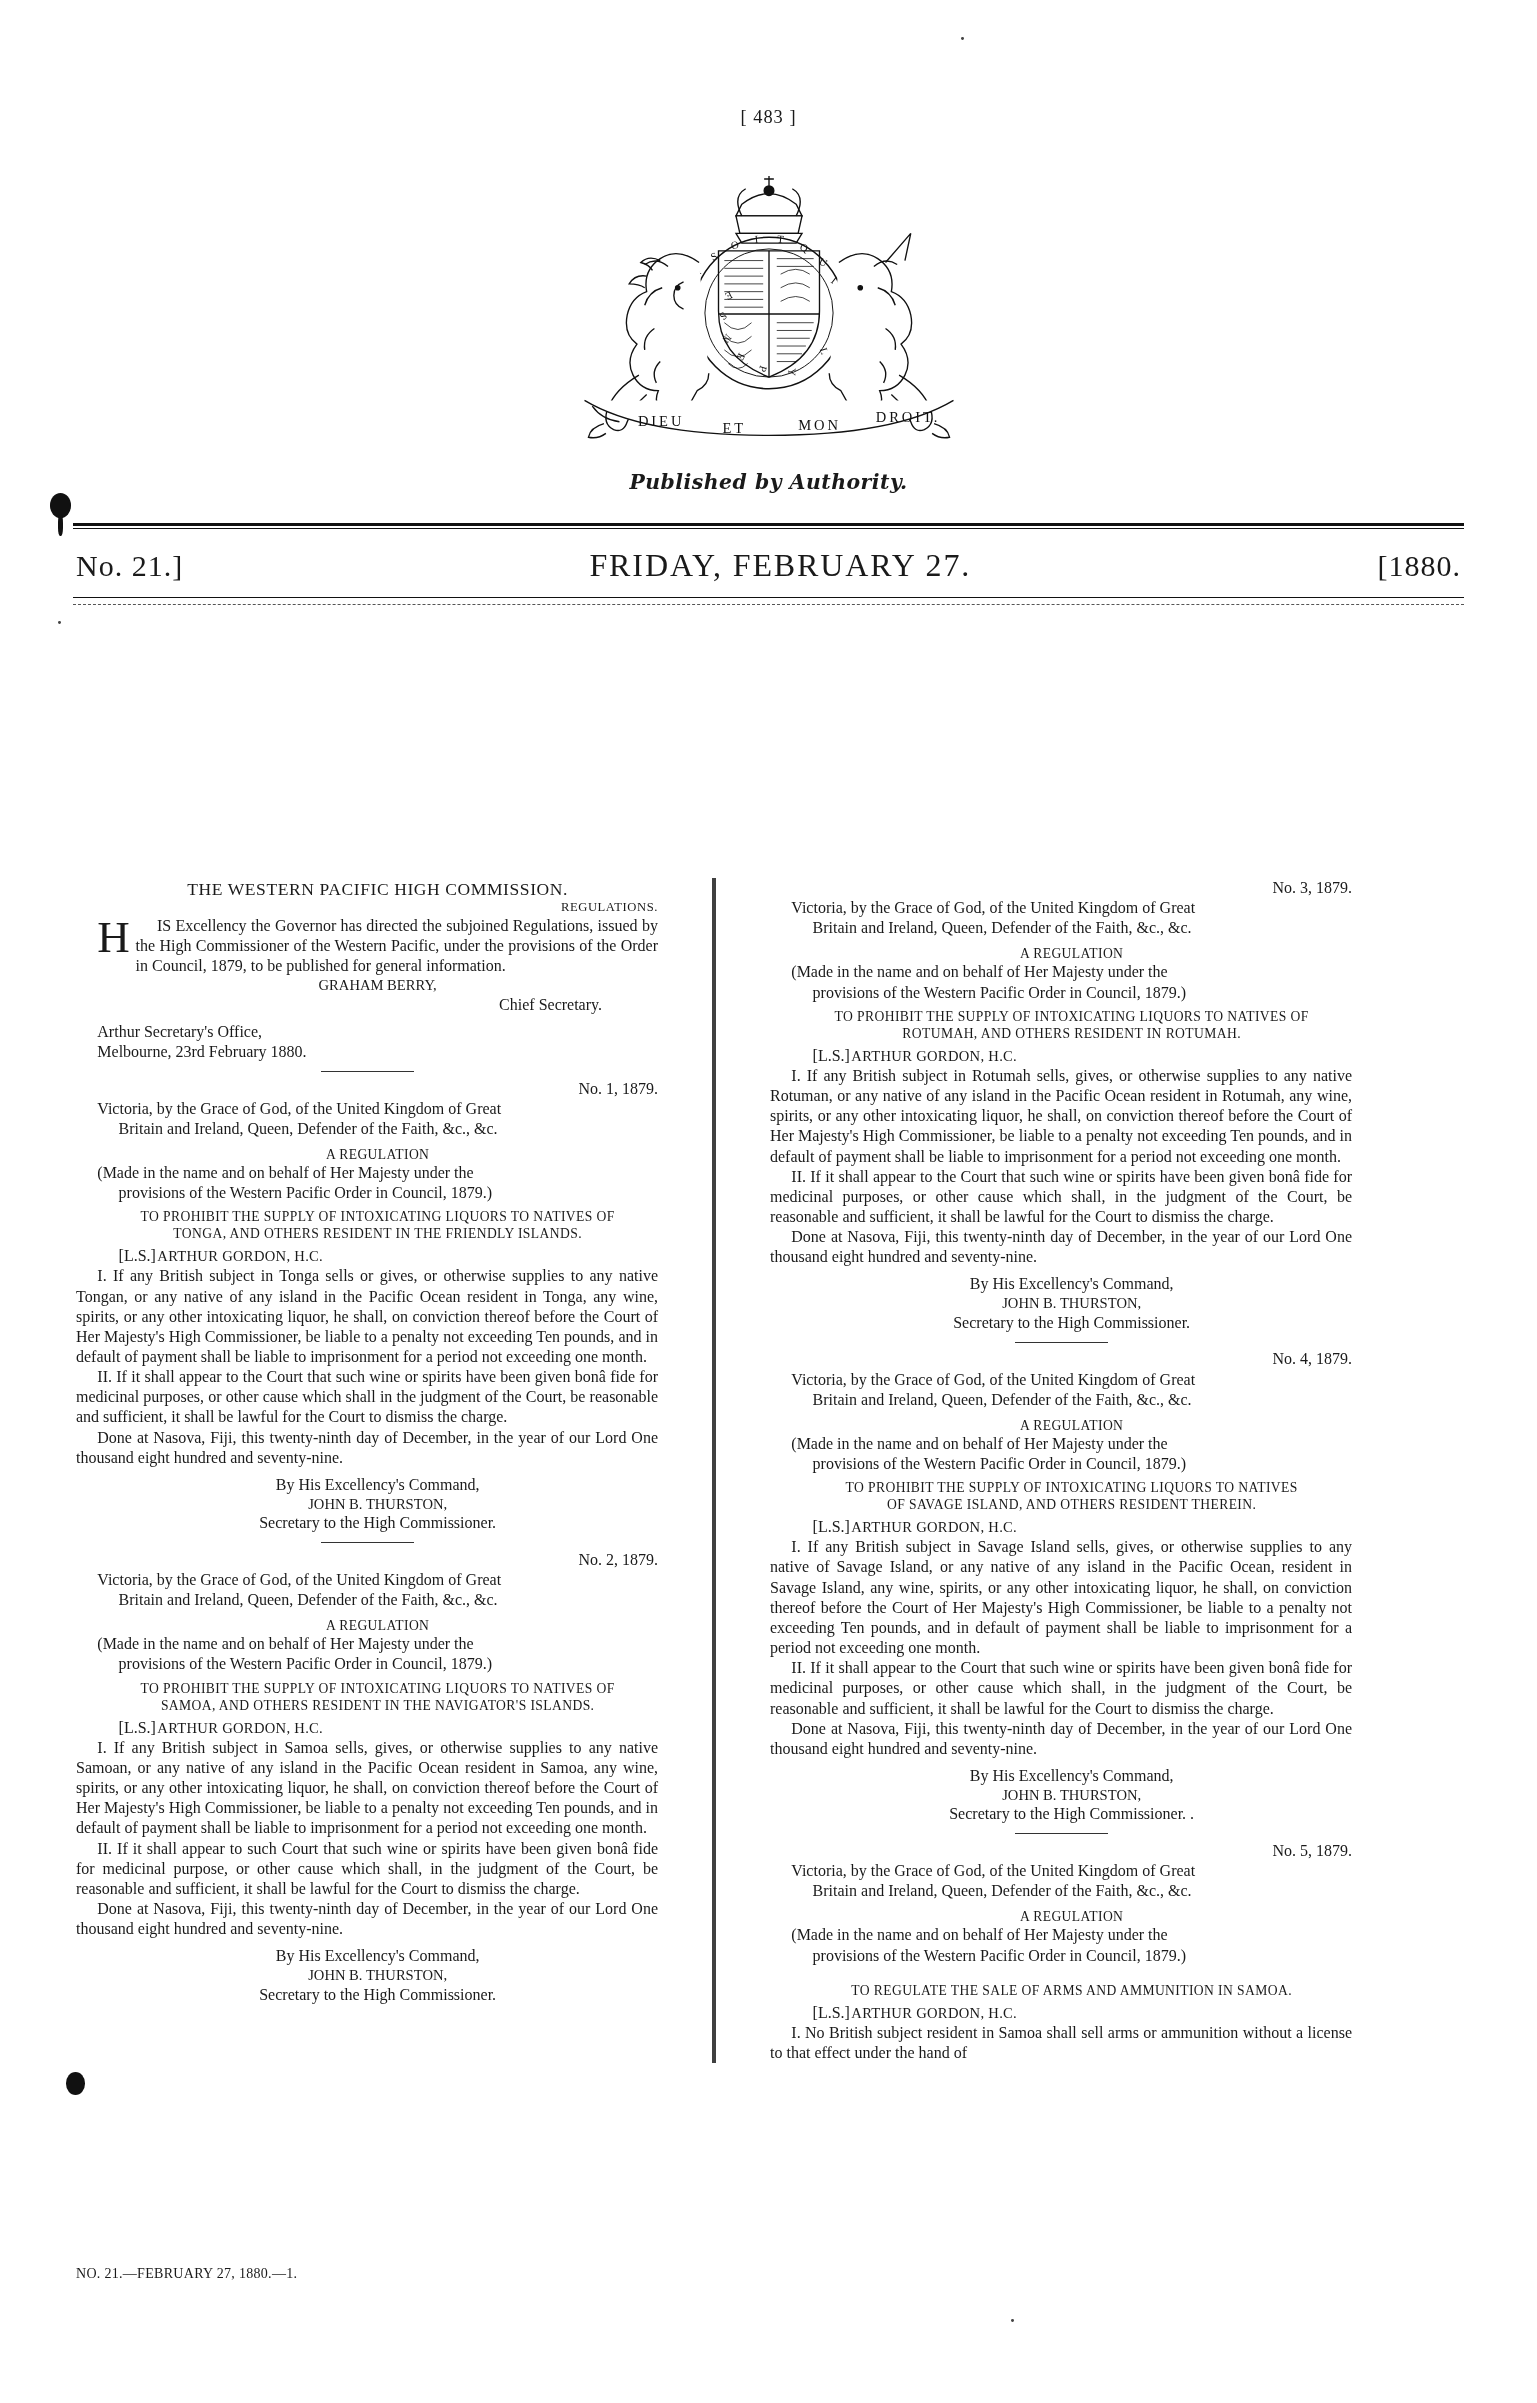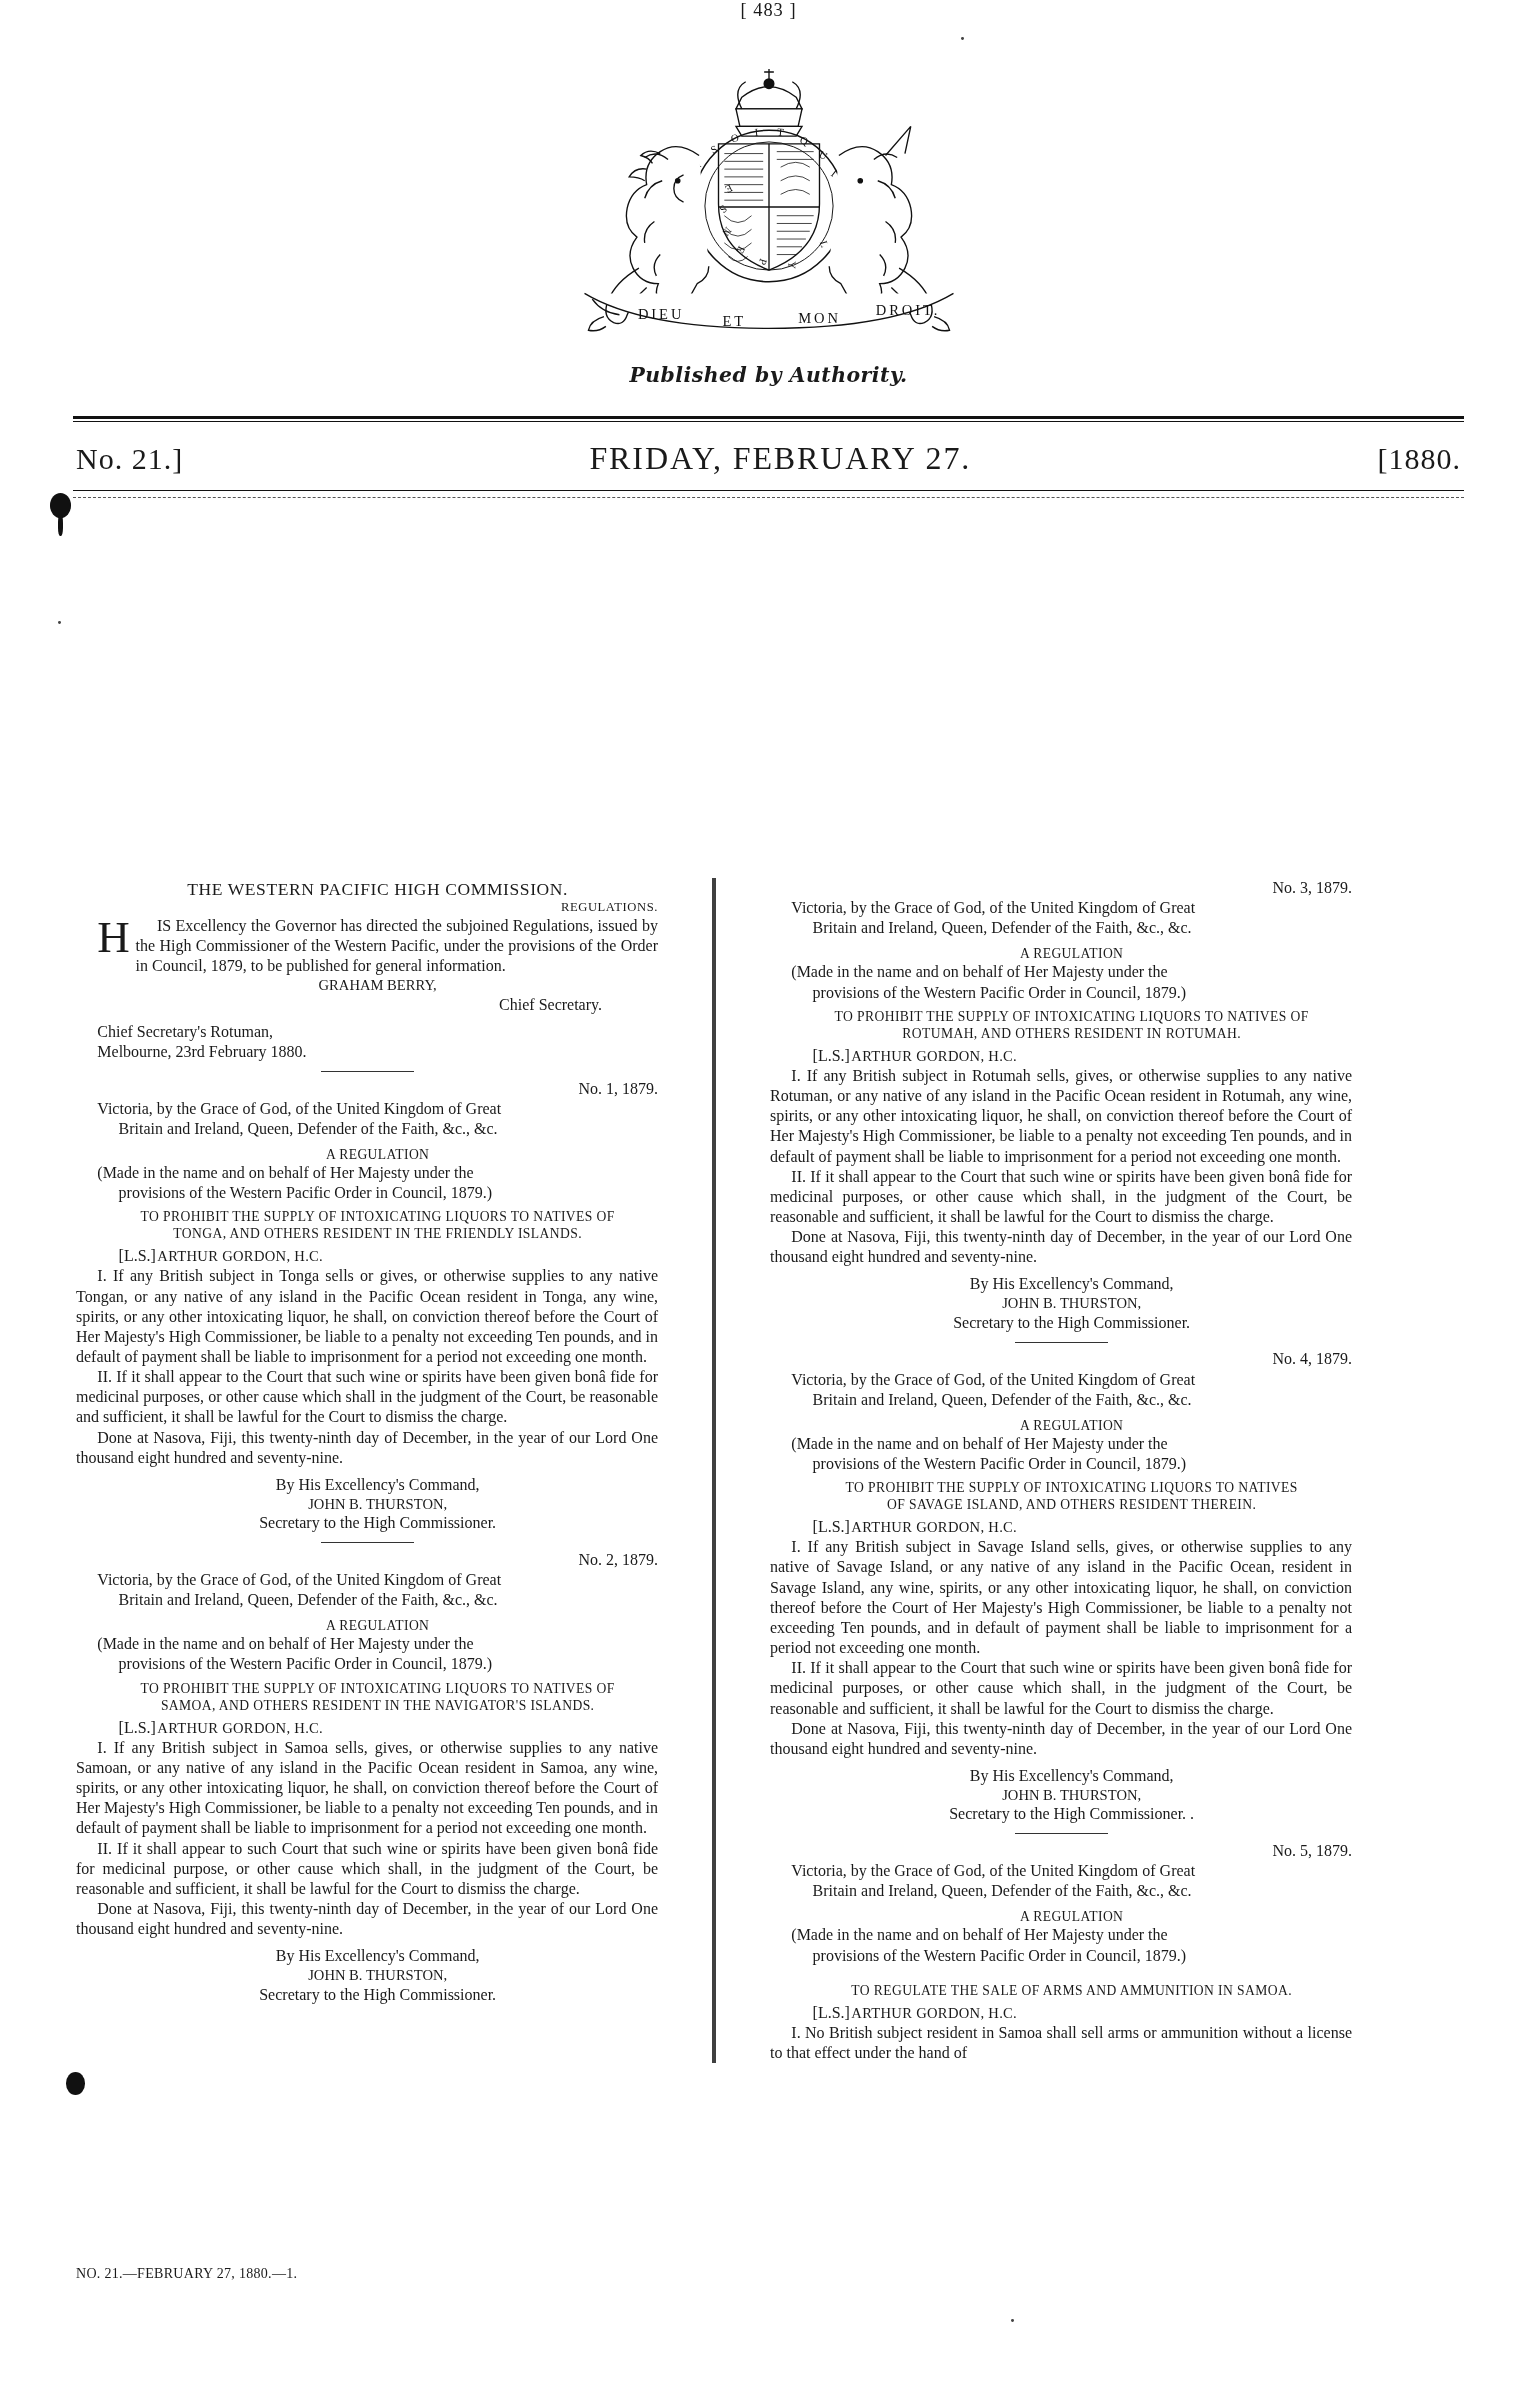--- a/index.html
+++ b/index.html
@@ -19,20 +19,21 @@
     left: 0; top: 0;
     width: 1537px;
     height: 2404px;
     overflow: hidden;
   }
   
   .page-number {
     text-align: center;
     font-size: 18.4px;
     letter-spacing: 1px;
+    margin-top: 107px;
     font-family: "Liberation Serif", serif;
   }
   .crest-wrap {
     margin: 17.5px auto 0;
     width: 602px;
     height: 301px;
     position: relative;
   }
   .crest-wrap svg { display: block; }
 
@@ -293,21 +294,21 @@
 
       <p class="head-title">THE WESTERN PACIFIC HIGH COMMISSION.</p>
       <p class="sub-regs">Regulations.</p>
 
       <p class="dropcap-para">
         <span class="dropcap">H</span><span>IS Excellency the Governor has directed the subjoined Regulations, issued by the High Commissioner of the Western Pacific, under the provisions of the Order in Council, 1879, to be published for general information.</span>
       </p>
       <p class="sig-name">GRAHAM BERRY,</p>
       <p class="noindent" style="text-align:right; padding-right:56px;">Chief Secretary.</p>
       <div class="gap6"></div>
-      <p class="noindent">Chief Secretary's Rotuman,</p>
+      <p class="noindent">Arthur Secretary's Office,</p>
       <p class="noindent">Melbourne, 23rd February 1880.</p>
       <div class="short-rule"></div>
 
       <p class="right-num">No. 1, 1879.</p>
       <p class="noindent">Victoria, by the Grace of God, of the United Kingdom of Great</p>
       <p class="noindent" style="padding-left:21.3px;">Britain and Ireland, Queen, Defender of the Faith, &amp;c., &amp;c.</p>
       <p class="smallcaps" style="margin-top:6.8px;">A REGULATION</p>
       <p class="noindent">(Made in the name and on behalf of Her Majesty under the</p>
       <p class="noindent" style="padding-left:21.3px;">provisions of the Western Pacific Order in Council, 1879.)</p>
       <p class="smallcaps" style="margin-top:4.9px;">TO PROHIBIT THE SUPPLY OF INTOXICATING LIQUORS TO NATIVES OF</p>

